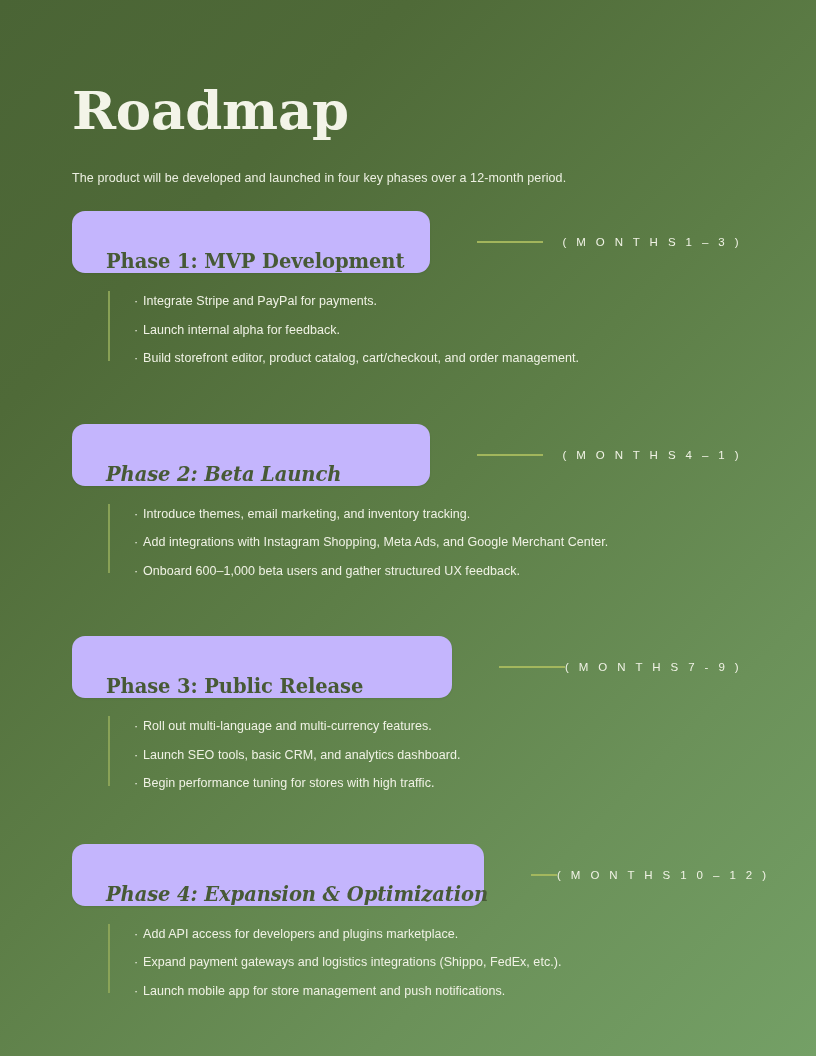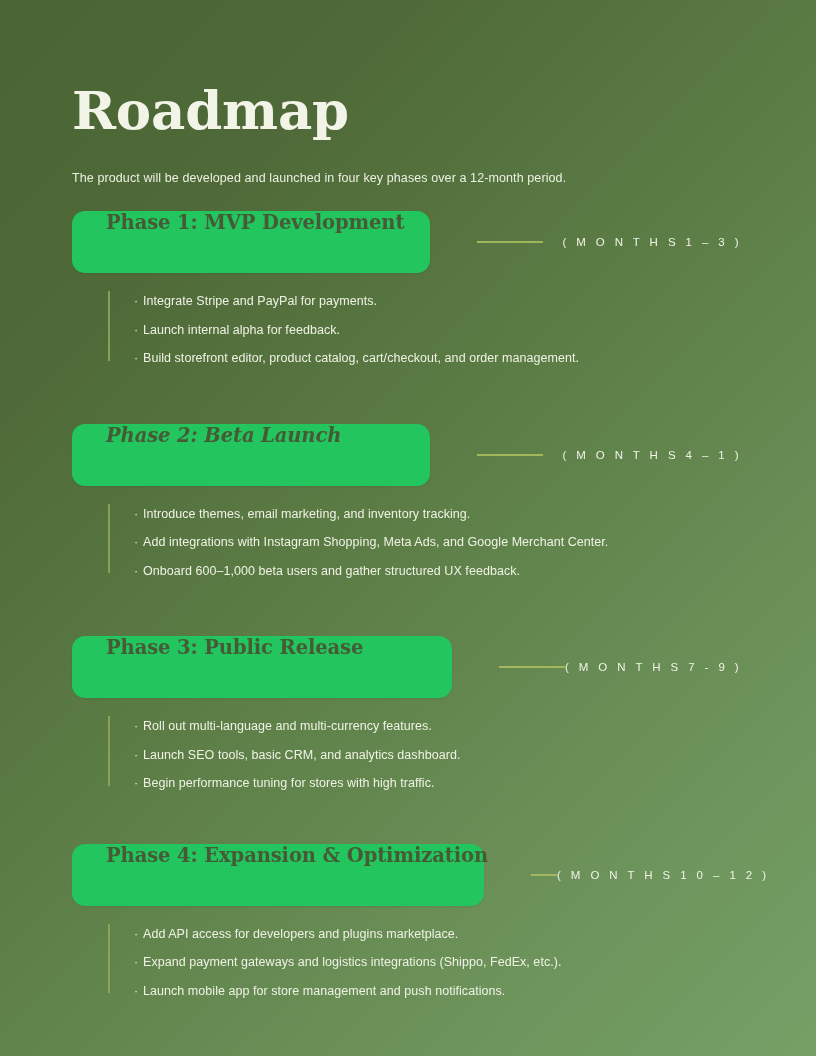--- a/index.html
+++ b/index.html
@@ -50,26 +50,26 @@
   .phase {
     position: relative;
   }
 
   .phase-head {
     display: flex;
     align-items: center;
   }
 
   .phase-card {
-    background: #22c55e;
+    background: #c4b5fd;
     border-radius: 13px;
     box-sizing: border-box;
     height: 62px;
     display: flex;
-    align-items: flex-start;
+    align-items: flex-end;
     padding: 0 34px;
     box-shadow: 0 1px 2px rgba(30, 45, 20, 0.10);
   }
   .phase-card.wide {
     padding-right: 30px;
   }
 
   .phase-name {
     font-family: "DejaVu Serif", serif;
     font-weight: bold;
@@ -143,21 +143,21 @@
     top: 0;
   }
   .bullets li .btext {
     display: inline-block;
     padding-left: 9px;
   }
 
   .phase-block-1 .phase-card { width: 358px; }
   .phase-block-2 .phase-card { width: 358px; font-style: italic; }
   .phase-block-3 .phase-card { width: 407px; }
-  .phase-block-4 .phase-card { width: 412px; }
+  .phase-block-4 .phase-card { width: 412px; font-style: italic; }
 
   .phase-block-1 { margin-bottom: 0; }
   .gap { height: 59px; }
   .gap-3 { height: 54px; }
 </style>
 </head>
 <body>
 
 <div class="page">
 

